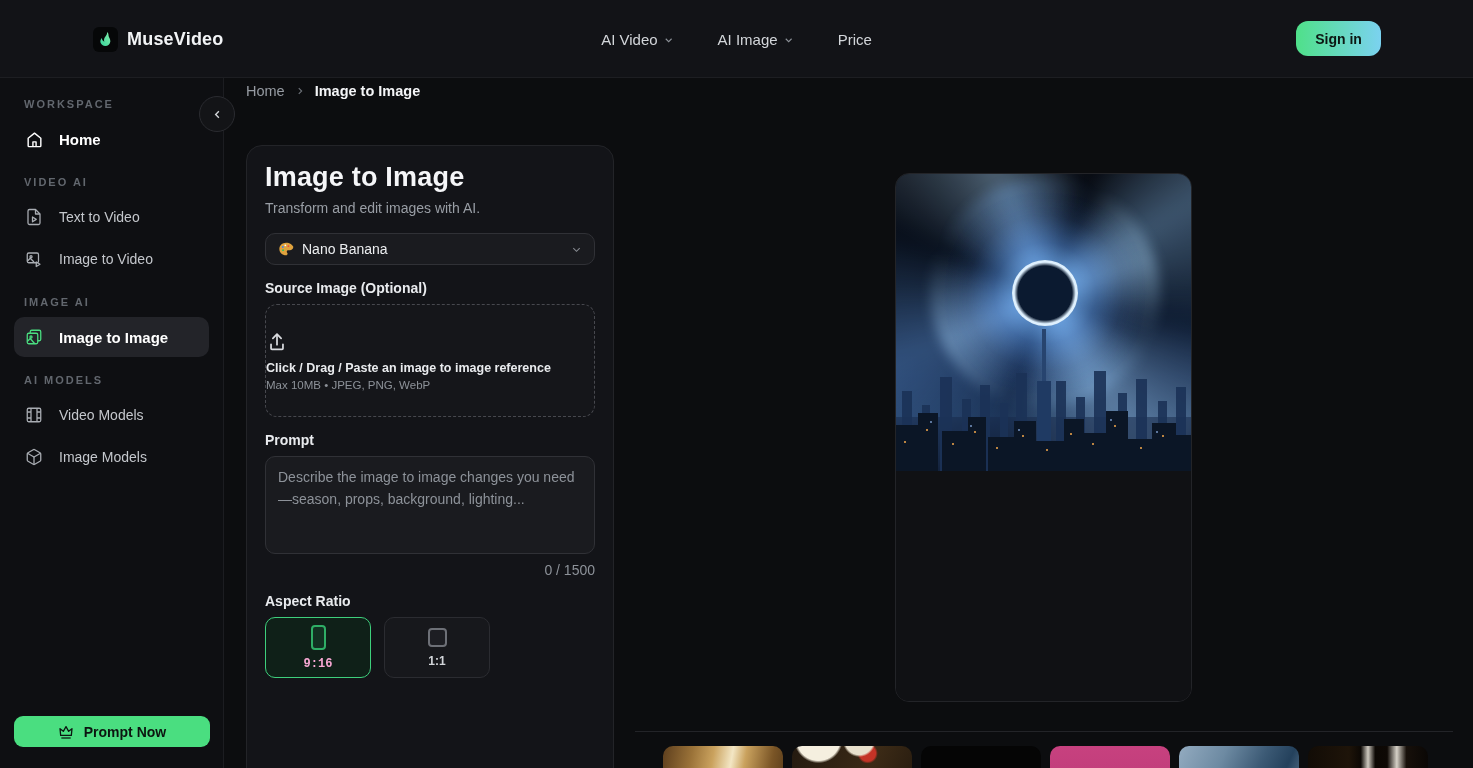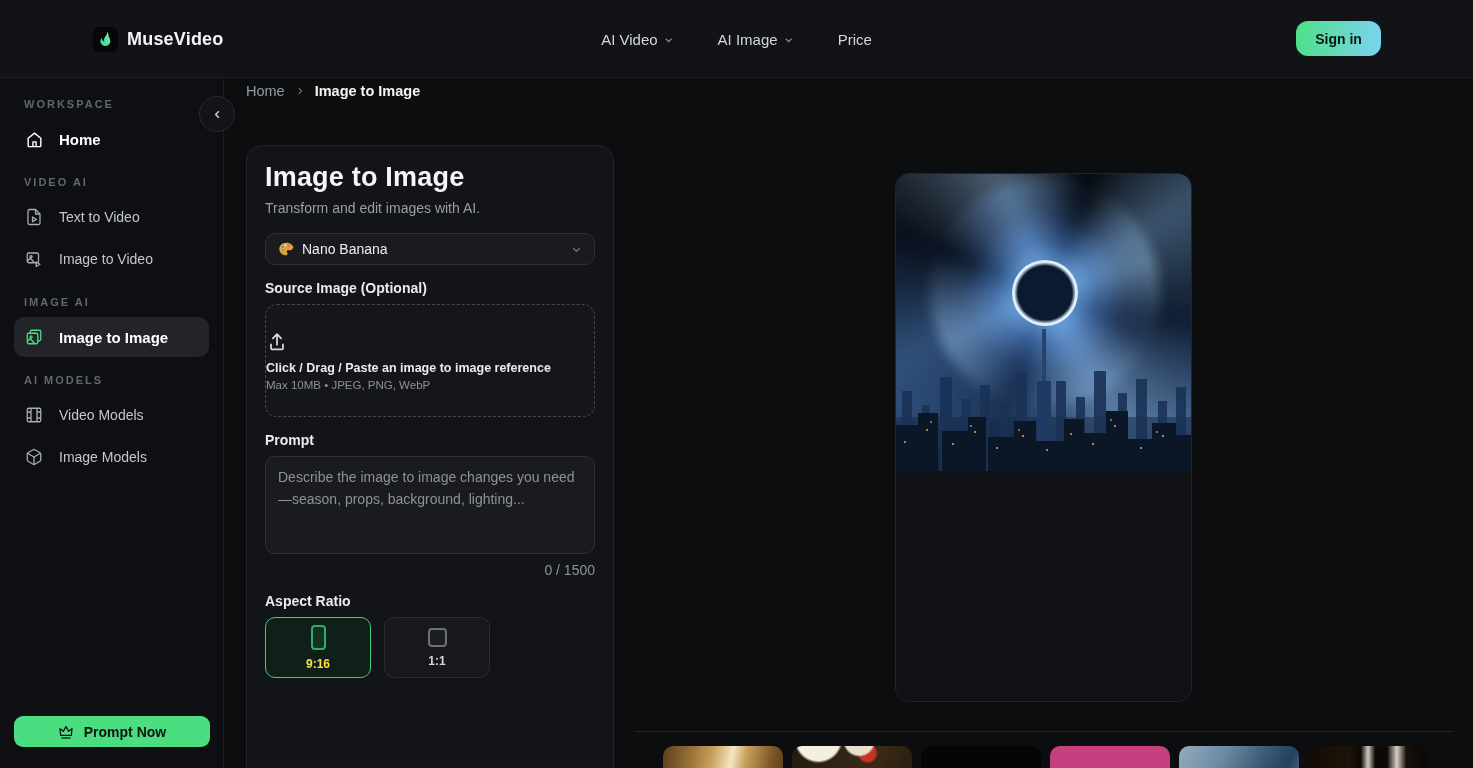--- a/index.html
+++ b/index.html
@@ -53,21 +53,21 @@
   .counter { text-align:right; font-size:14px; color:#8d9299; margin-top:4px; }
   .aspect-row { margin-top:8px; display:flex; gap:13px; }
   .aspect-card { width:106px; height:61px; border-radius:10px; border:1px solid #2b2c31; background:#17181c; display:flex; flex-direction:column; align-items:center; justify-content:center; gap:7px; cursor:pointer; }
   .aspect-card .shape { border:2px solid #6d7077; border-radius:4px; background:#1d1e23; }
   .shape.r916 { width:15px; height:25px; }
   .shape.r169 { width:27px; height:15px; }
   .shape.r11  { width:19px; height:19px; }
   .aspect-card .alabel { font-size:12px; font-weight:700; color:#d2d5d9; }
   .aspect-card.selected { border-color:#3ecf7c; background:#0f2018; }
   .aspect-card.selected .shape { border-color:#2fae66; background:#123122; }
-  .aspect-card.selected .alabel { color:#fde047; }
+  .aspect-card.selected .alabel { color:#f9a8d4;font-family:Liberation Mono, monospace; }
 
   
   .preview-card { position:absolute; top:173px; left:895px; width:297px; height:529px; background:#0f1013; border:1px solid #232428; border-radius:14px; overflow:hidden; }
   .preview-img { position:relative; width:297px; height:297px; overflow:hidden; background:linear-gradient(180deg,#05070d 0%, #0a1424 38%, #15294a 68%, #1b3356 82%, #0a1322 100%); }
   .spiral { position:absolute; left:50%; top:40%; width:420px; height:420px; transform:translate(-50%,-50%); border-radius:50%;
     background:conic-gradient(from 20deg, rgba(140,195,255,0) 0deg, rgba(150,205,255,.38) 38deg, rgba(140,195,255,0) 82deg, rgba(170,215,255,.46) 128deg, rgba(140,195,255,0) 178deg, rgba(120,180,255,.30) 226deg, rgba(140,195,255,0) 272deg, rgba(175,220,255,.42) 318deg, rgba(140,195,255,0) 360deg);
     filter:blur(9px); }
   .spiral.inner { width:230px; height:230px; transform:translate(-50%,-50%) rotate(95deg); filter:blur(6px); opacity:.9; }
   .vortex-glow { position:absolute; left:50%; top:40%; width:240px; height:240px; transform:translate(-50%,-50%); border-radius:50%;
     background:radial-gradient(circle, rgba(230,245,255,.95) 0 2%, rgba(120,185,255,.55) 14%, rgba(70,130,220,.30) 30%, rgba(40,80,160,.12) 46%, transparent 62%); }

